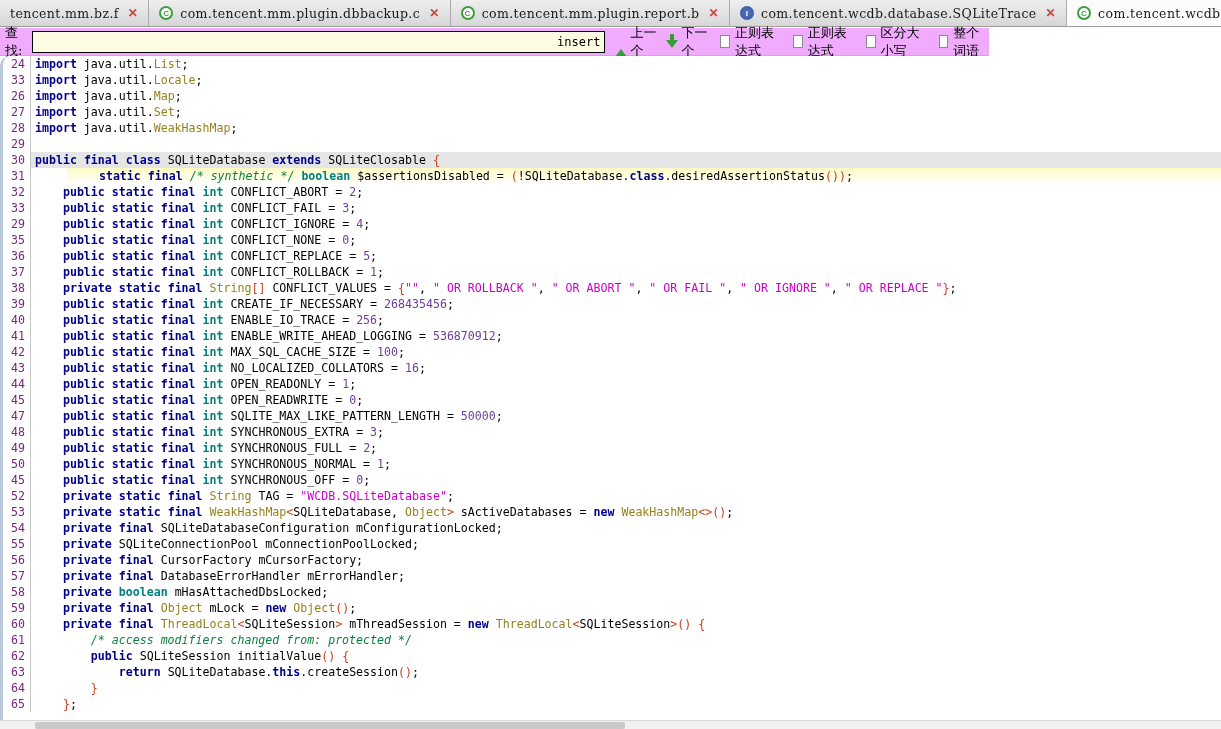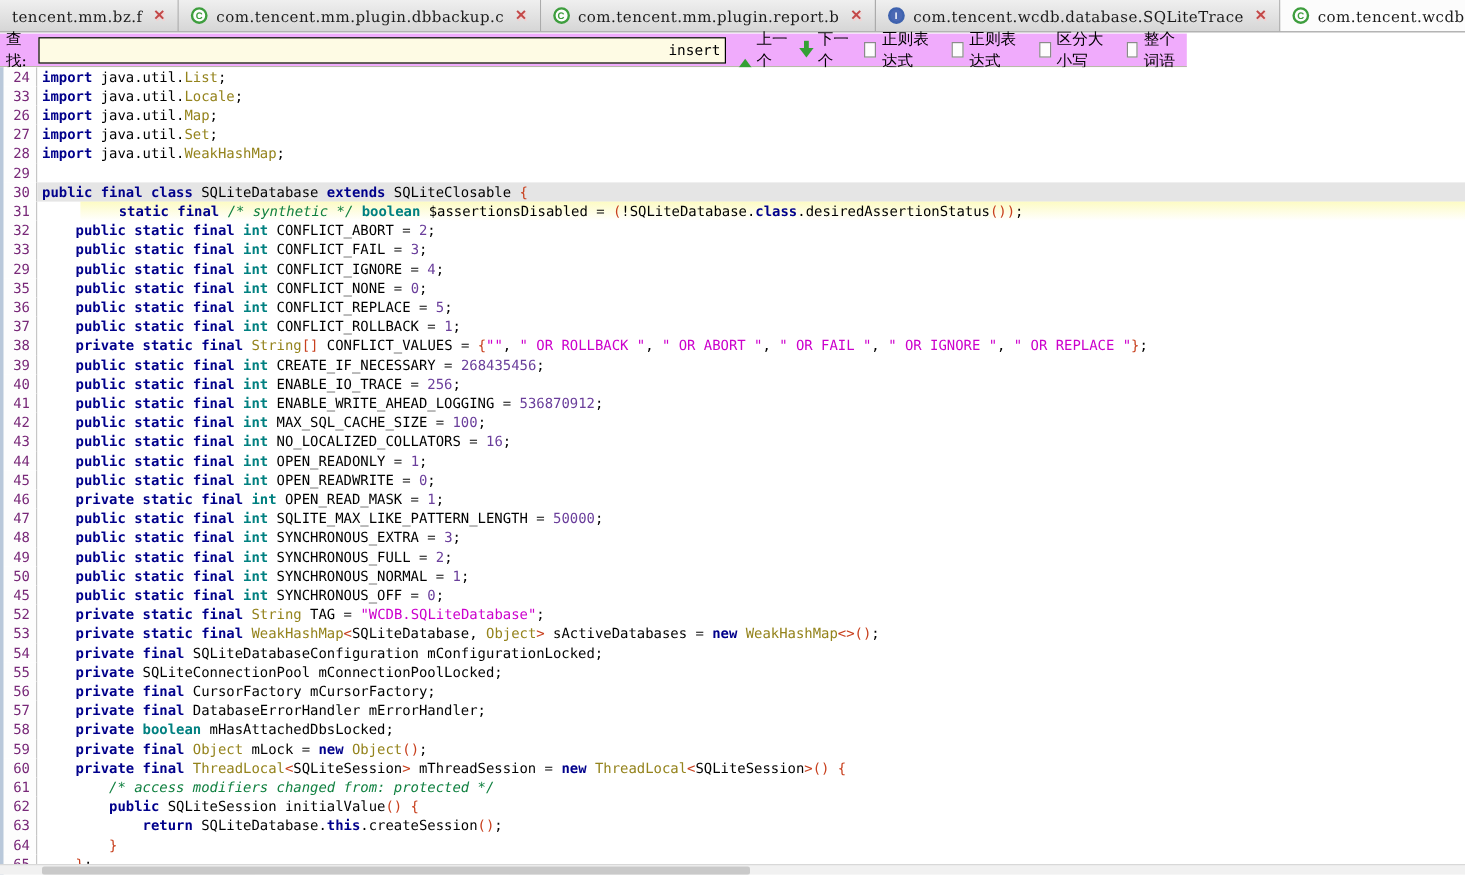--- a/index.html
+++ b/index.html
@@ -41,21 +41,21 @@
   .arrow.down { display:flex; flex-direction:column; }
   .arrow.down .head { border-top:8px solid #34A034; order:2; }
   .arrow .stem { width:4px; height:6px; background:#34A034; margin:0 auto; }
   .chk { display:flex; align-items:center; gap:5px; margin-left:13px;
          font-family:"DejaVu Serif", serif; cursor:default; }
   .chk .box { width:13px; height:13px; background:#FDFDFD; border:1px solid #8A8A8A; }
 
   
   .editor { position:absolute; top:56px; left:0; width:1221px; height:673px;
             background:#fff; border-left:3px solid #B9C8DA; overflow:hidden;
-            font:11.6px "DejaVu Sans Mono", monospace; line-height:16px; }
+            font:11.6px "DejaVu Sans Mono", monospace; line-height:16px;border-radius:10px; }
   .line { display:flex; height:16px; white-space:pre; }
   .num  { flex:0 0 28px; text-align:right; padding-right:5px; color:#782878;
           background:#FDFDFD; border-right:1px solid #C6C6C6; }
   .code { flex:1 1 auto; padding-left:4px; color:#000; }
   .line.hl .code { background:#e5e5e5; }
   .line.fade .code { background:linear-gradient(rgba(251,248,147,.55), rgba(251,248,147,0));margin-left:36px; }
   .tk-k { color:#00008B; font-weight:bold; }      
   .tk-d { color:#008080; font-weight:bold; }      
   .tk-c { color:#94831C; }                        
   .tk-s { color:#CC00CC; }                        
@@ -154,21 +154,20 @@
       <div class="line"><span class="num">36</span><span class="code"><span>    </span><span class="tk-k">public</span><span> </span><span class="tk-k">static</span><span> </span><span class="tk-k">final</span><span> </span><span class="tk-d">int</span><span> CONFLICT_REPLACE = </span><span class="tk-n">5</span><span>;</span></span></div>
       <div class="line"><span class="num">37</span><span class="code"><span>    </span><span class="tk-k">public</span><span> </span><span class="tk-k">static</span><span> </span><span class="tk-k">final</span><span> </span><span class="tk-d">int</span><span> CONFLICT_ROLLBACK = </span><span class="tk-n">1</span><span>;</span></span></div>
       <div class="line"><span class="num">38</span><span class="code"><span>    </span><span class="tk-k">private</span><span> </span><span class="tk-k">static</span><span> </span><span class="tk-k">final</span><span> </span><span class="tk-c">String</span><span class="tk-b">[]</span><span> CONFLICT_VALUES = </span><span class="tk-b">{</span><span class="tk-s">""</span><span>, </span><span class="tk-s">" OR ROLLBACK "</span><span>, </span><span class="tk-s">" OR ABORT "</span><span>, </span><span class="tk-s">" OR FAIL "</span><span>, </span><span class="tk-s">" OR IGNORE "</span><span>, </span><span class="tk-s">" OR REPLACE "</span><span class="tk-b">}</span><span>;</span></span></div>
       <div class="line"><span class="num">39</span><span class="code"><span>    </span><span class="tk-k">public</span><span> </span><span class="tk-k">static</span><span> </span><span class="tk-k">final</span><span> </span><span class="tk-d">int</span><span> CREATE_IF_NECESSARY = </span><span class="tk-n">268435456</span><span>;</span></span></div>
       <div class="line"><span class="num">40</span><span class="code"><span>    </span><span class="tk-k">public</span><span> </span><span class="tk-k">static</span><span> </span><span class="tk-k">final</span><span> </span><span class="tk-d">int</span><span> ENABLE_IO_TRACE = </span><span class="tk-n">256</span><span>;</span></span></div>
       <div class="line"><span class="num">41</span><span class="code"><span>    </span><span class="tk-k">public</span><span> </span><span class="tk-k">static</span><span> </span><span class="tk-k">final</span><span> </span><span class="tk-d">int</span><span> ENABLE_WRITE_AHEAD_LOGGING = </span><span class="tk-n">536870912</span><span>;</span></span></div>
       <div class="line"><span class="num">42</span><span class="code"><span>    </span><span class="tk-k">public</span><span> </span><span class="tk-k">static</span><span> </span><span class="tk-k">final</span><span> </span><span class="tk-d">int</span><span> MAX_SQL_CACHE_SIZE = </span><span class="tk-n">100</span><span>;</span></span></div>
       <div class="line"><span class="num">43</span><span class="code"><span>    </span><span class="tk-k">public</span><span> </span><span class="tk-k">static</span><span> </span><span class="tk-k">final</span><span> </span><span class="tk-d">int</span><span> NO_LOCALIZED_COLLATORS = </span><span class="tk-n">16</span><span>;</span></span></div>
       <div class="line"><span class="num">44</span><span class="code"><span>    </span><span class="tk-k">public</span><span> </span><span class="tk-k">static</span><span> </span><span class="tk-k">final</span><span> </span><span class="tk-d">int</span><span> OPEN_READONLY = </span><span class="tk-n">1</span><span>;</span></span></div>
       <div class="line"><span class="num">45</span><span class="code"><span>    </span><span class="tk-k">public</span><span> </span><span class="tk-k">static</span><span> </span><span class="tk-k">final</span><span> </span><span class="tk-d">int</span><span> OPEN_READWRITE = </span><span class="tk-n">0</span><span>;</span></span></div>
-      <div class="line"><span class="num">46</span><span class="code"><span>    </span><span class="tk-k">private</span><span> </span><span class="tk-k">static</span><span> </span><span class="tk-k">final</span><span> </span><span class="tk-d">int</span><span> OPEN_READ_MASK = </span><span class="tk-n">1</span><span>;</span></span></div>
       <div class="line"><span class="num">47</span><span class="code"><span>    </span><span class="tk-k">public</span><span> </span><span class="tk-k">static</span><span> </span><span class="tk-k">final</span><span> </span><span class="tk-d">int</span><span> SQLITE_MAX_LIKE_PATTERN_LENGTH = </span><span class="tk-n">50000</span><span>;</span></span></div>
       <div class="line"><span class="num">48</span><span class="code"><span>    </span><span class="tk-k">public</span><span> </span><span class="tk-k">static</span><span> </span><span class="tk-k">final</span><span> </span><span class="tk-d">int</span><span> SYNCHRONOUS_EXTRA = </span><span class="tk-n">3</span><span>;</span></span></div>
       <div class="line"><span class="num">49</span><span class="code"><span>    </span><span class="tk-k">public</span><span> </span><span class="tk-k">static</span><span> </span><span class="tk-k">final</span><span> </span><span class="tk-d">int</span><span> SYNCHRONOUS_FULL = </span><span class="tk-n">2</span><span>;</span></span></div>
       <div class="line"><span class="num">50</span><span class="code"><span>    </span><span class="tk-k">public</span><span> </span><span class="tk-k">static</span><span> </span><span class="tk-k">final</span><span> </span><span class="tk-d">int</span><span> SYNCHRONOUS_NORMAL = </span><span class="tk-n">1</span><span>;</span></span></div>
       <div class="line"><span class="num">45</span><span class="code"><span>    </span><span class="tk-k">public</span><span> </span><span class="tk-k">static</span><span> </span><span class="tk-k">final</span><span> </span><span class="tk-d">int</span><span> SYNCHRONOUS_OFF = </span><span class="tk-n">0</span><span>;</span></span></div>
       <div class="line"><span class="num">52</span><span class="code"><span>    </span><span class="tk-k">private</span><span> </span><span class="tk-k">static</span><span> </span><span class="tk-k">final</span><span> </span><span class="tk-c">String</span><span> TAG = </span><span class="tk-s">"WCDB.SQLiteDatabase"</span><span>;</span></span></div>
       <div class="line"><span class="num">53</span><span class="code"><span>    </span><span class="tk-k">private</span><span> </span><span class="tk-k">static</span><span> </span><span class="tk-k">final</span><span> </span><span class="tk-c">WeakHashMap</span><span class="tk-b">&lt;</span><span>SQLiteDatabase, </span><span class="tk-c">Object</span><span class="tk-b">&gt;</span><span> sActiveDatabases = </span><span class="tk-k">new</span><span> </span><span class="tk-c">WeakHashMap</span><span class="tk-b">&lt;&gt;()</span><span>;</span></span></div>
       <div class="line"><span class="num">54</span><span class="code"><span>    </span><span class="tk-k">private</span><span> </span><span class="tk-k">final</span><span> SQLiteDatabaseConfiguration mConfigurationLocked;</span></span></div>
       <div class="line"><span class="num">55</span><span class="code"><span>    </span><span class="tk-k">private</span><span> SQLiteConnectionPool mConnectionPoolLocked;</span></span></div>
       <div class="line"><span class="num">56</span><span class="code"><span>    </span><span class="tk-k">private</span><span> </span><span class="tk-k">final</span><span> CursorFactory mCursorFactory;</span></span></div>

